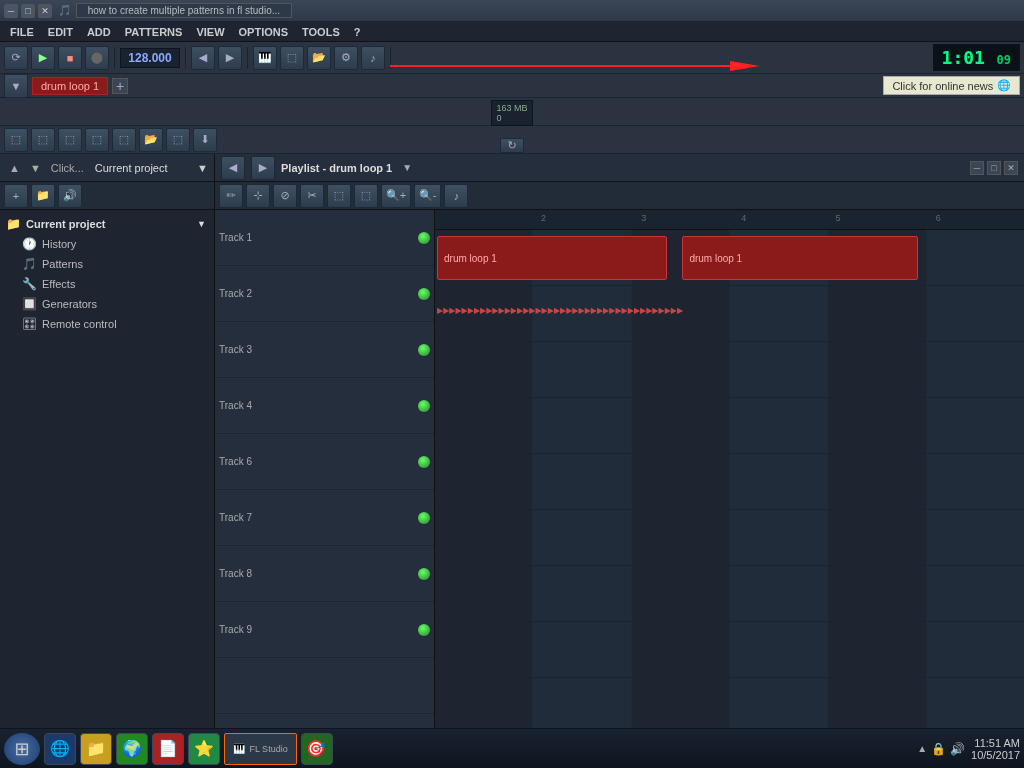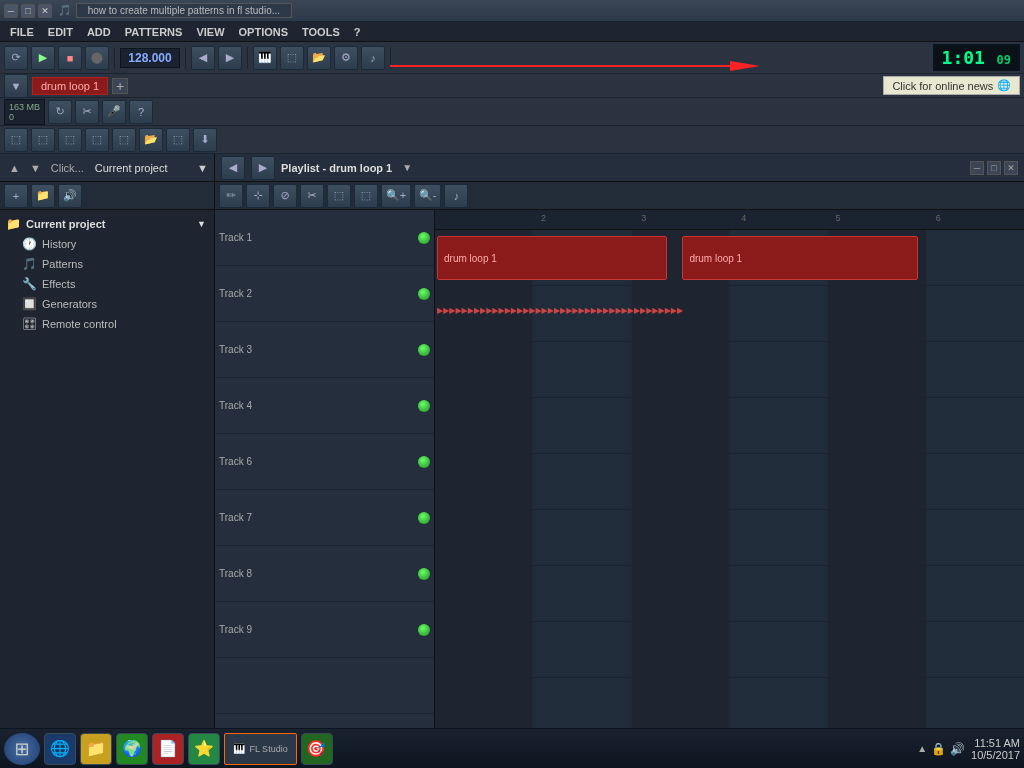--- a/index.html
+++ b/index.html
@@ -170,22 +170,23 @@
       z-index: 100;
     }
 
     
     #toolbar2 {
       height: 28px;
       background: #2a333f;
       display: flex;
       align-items: center;
       padding: 2px 4px;
-      gap: 3px;
+      gap: 12px;
       border-bottom: 1px solid #1a2330;
+      flex-direction: column;
     }
 
     
     #main-area {
       display: flex;
       height: calc(768px - 22px - 20px - 32px - 24px - 28px - 28px - 28px);
     }
 
     
     #sidebar {

